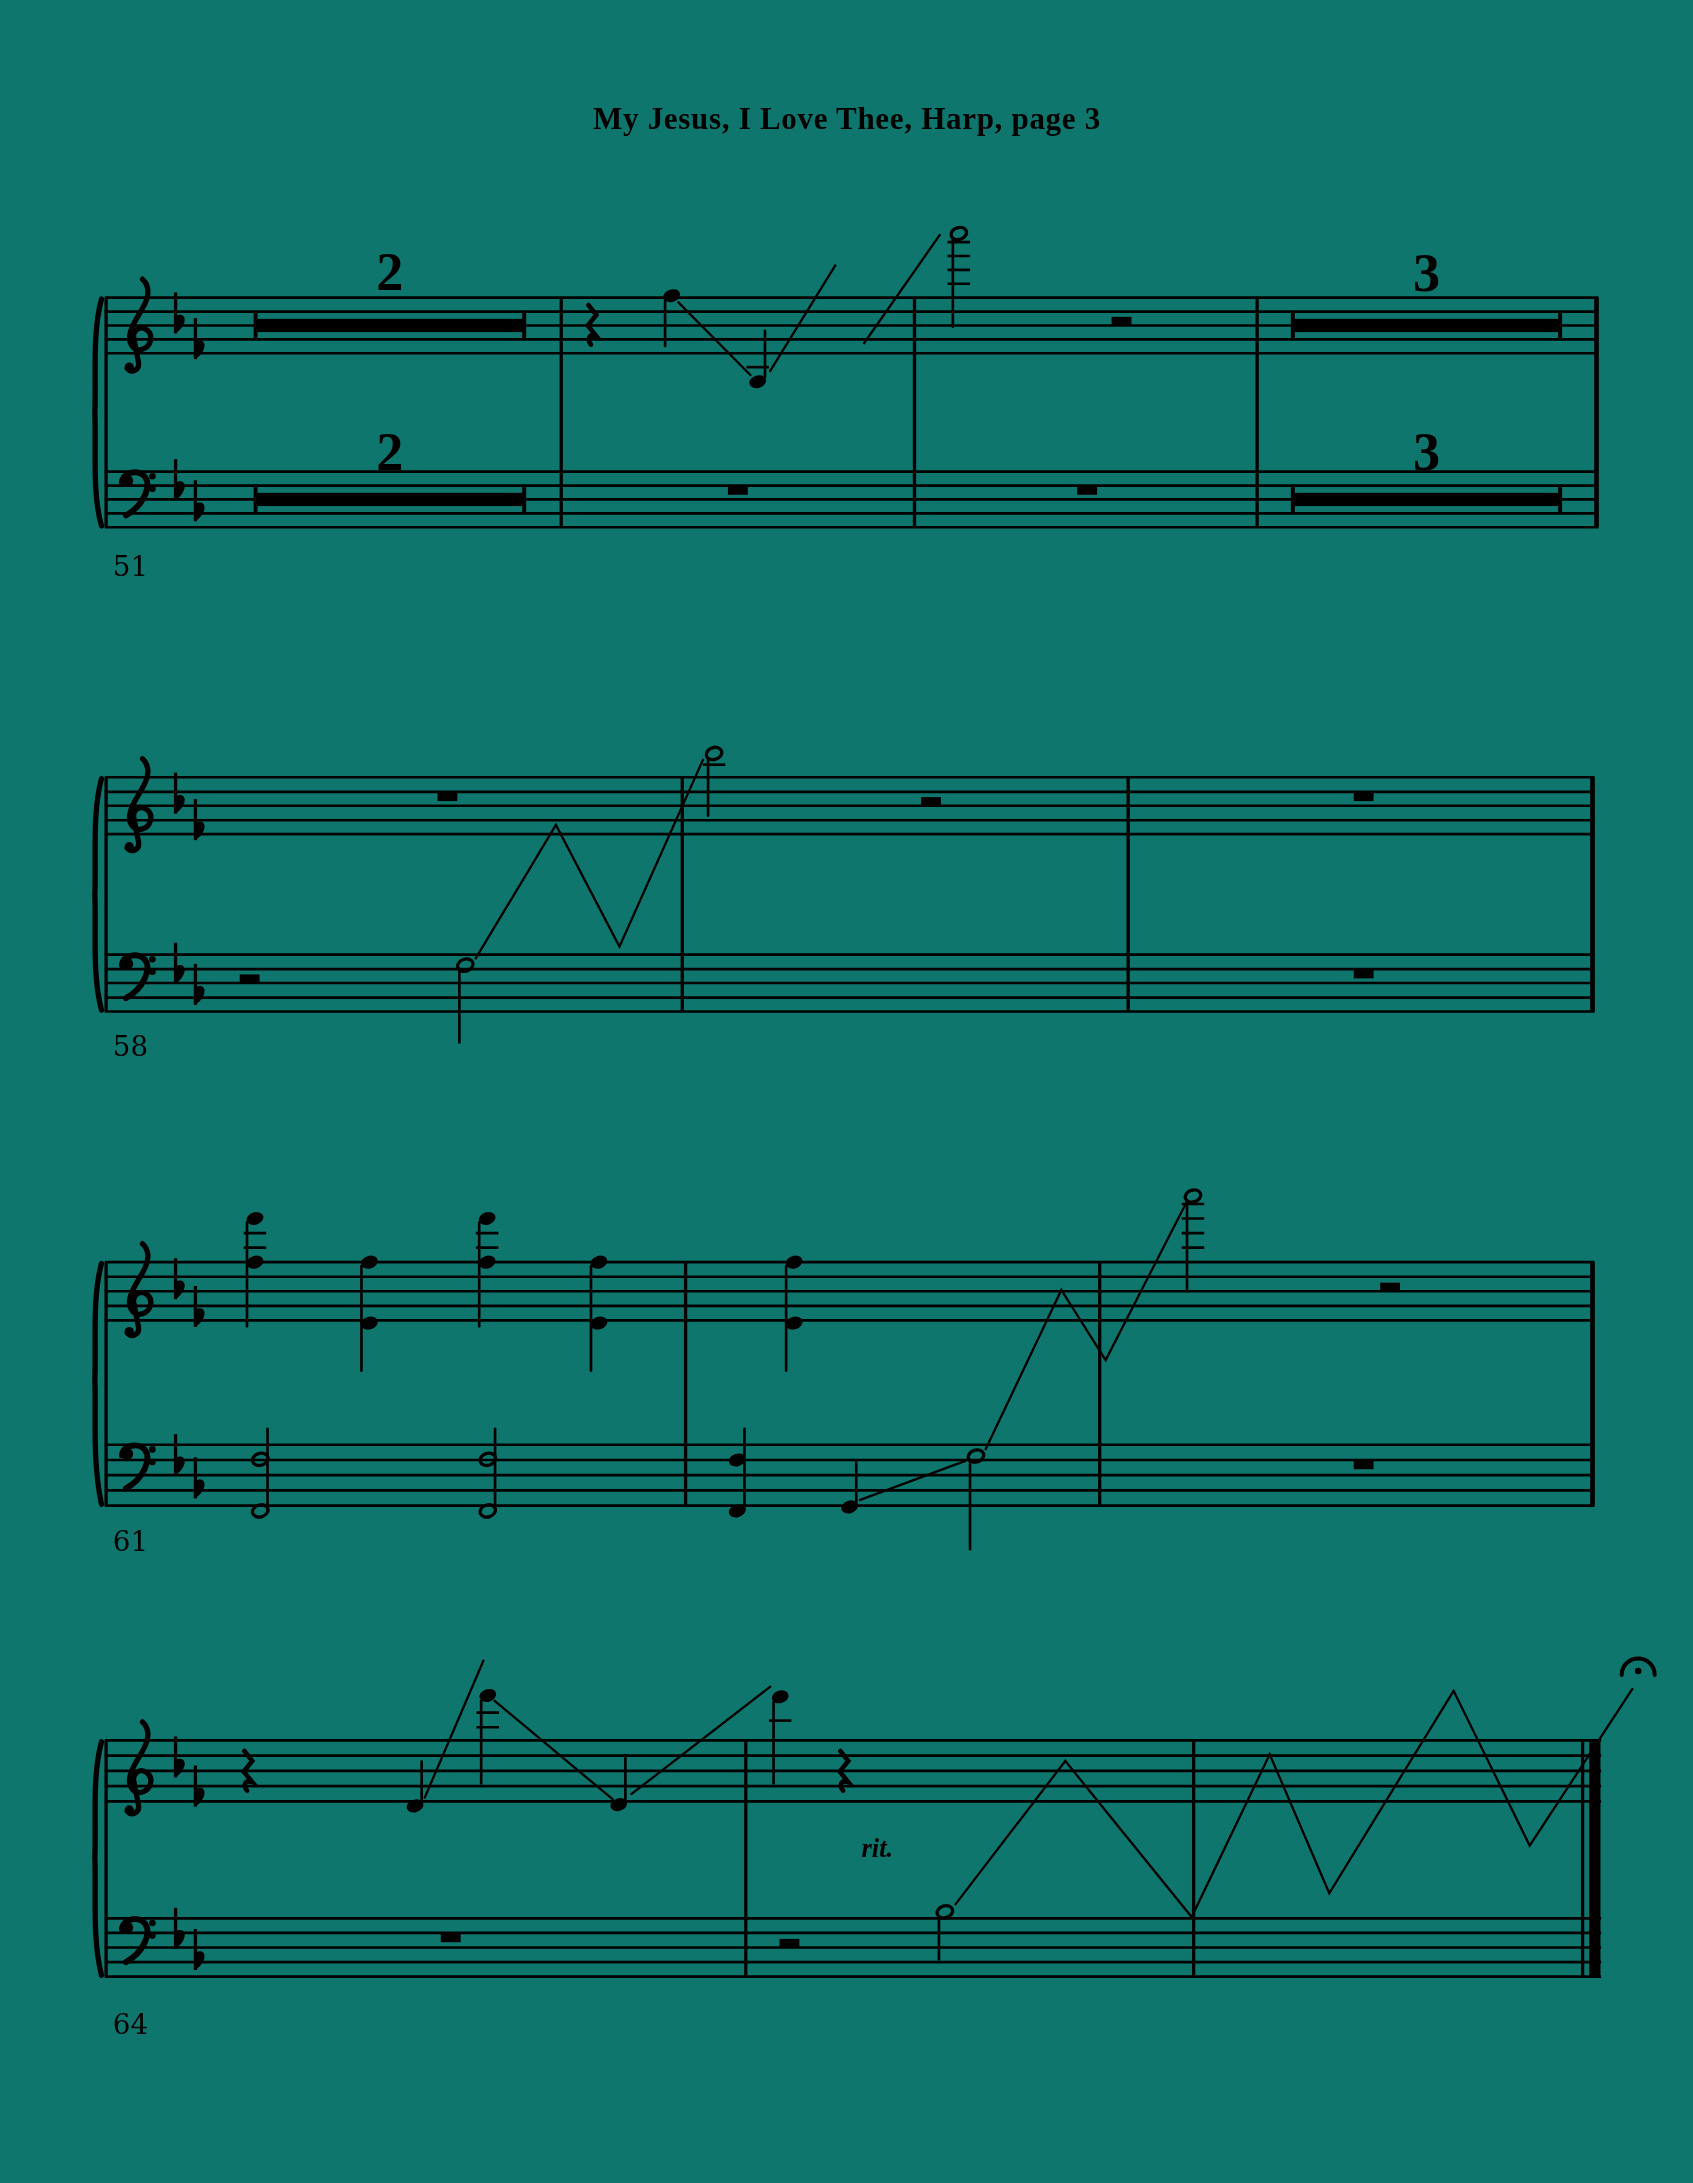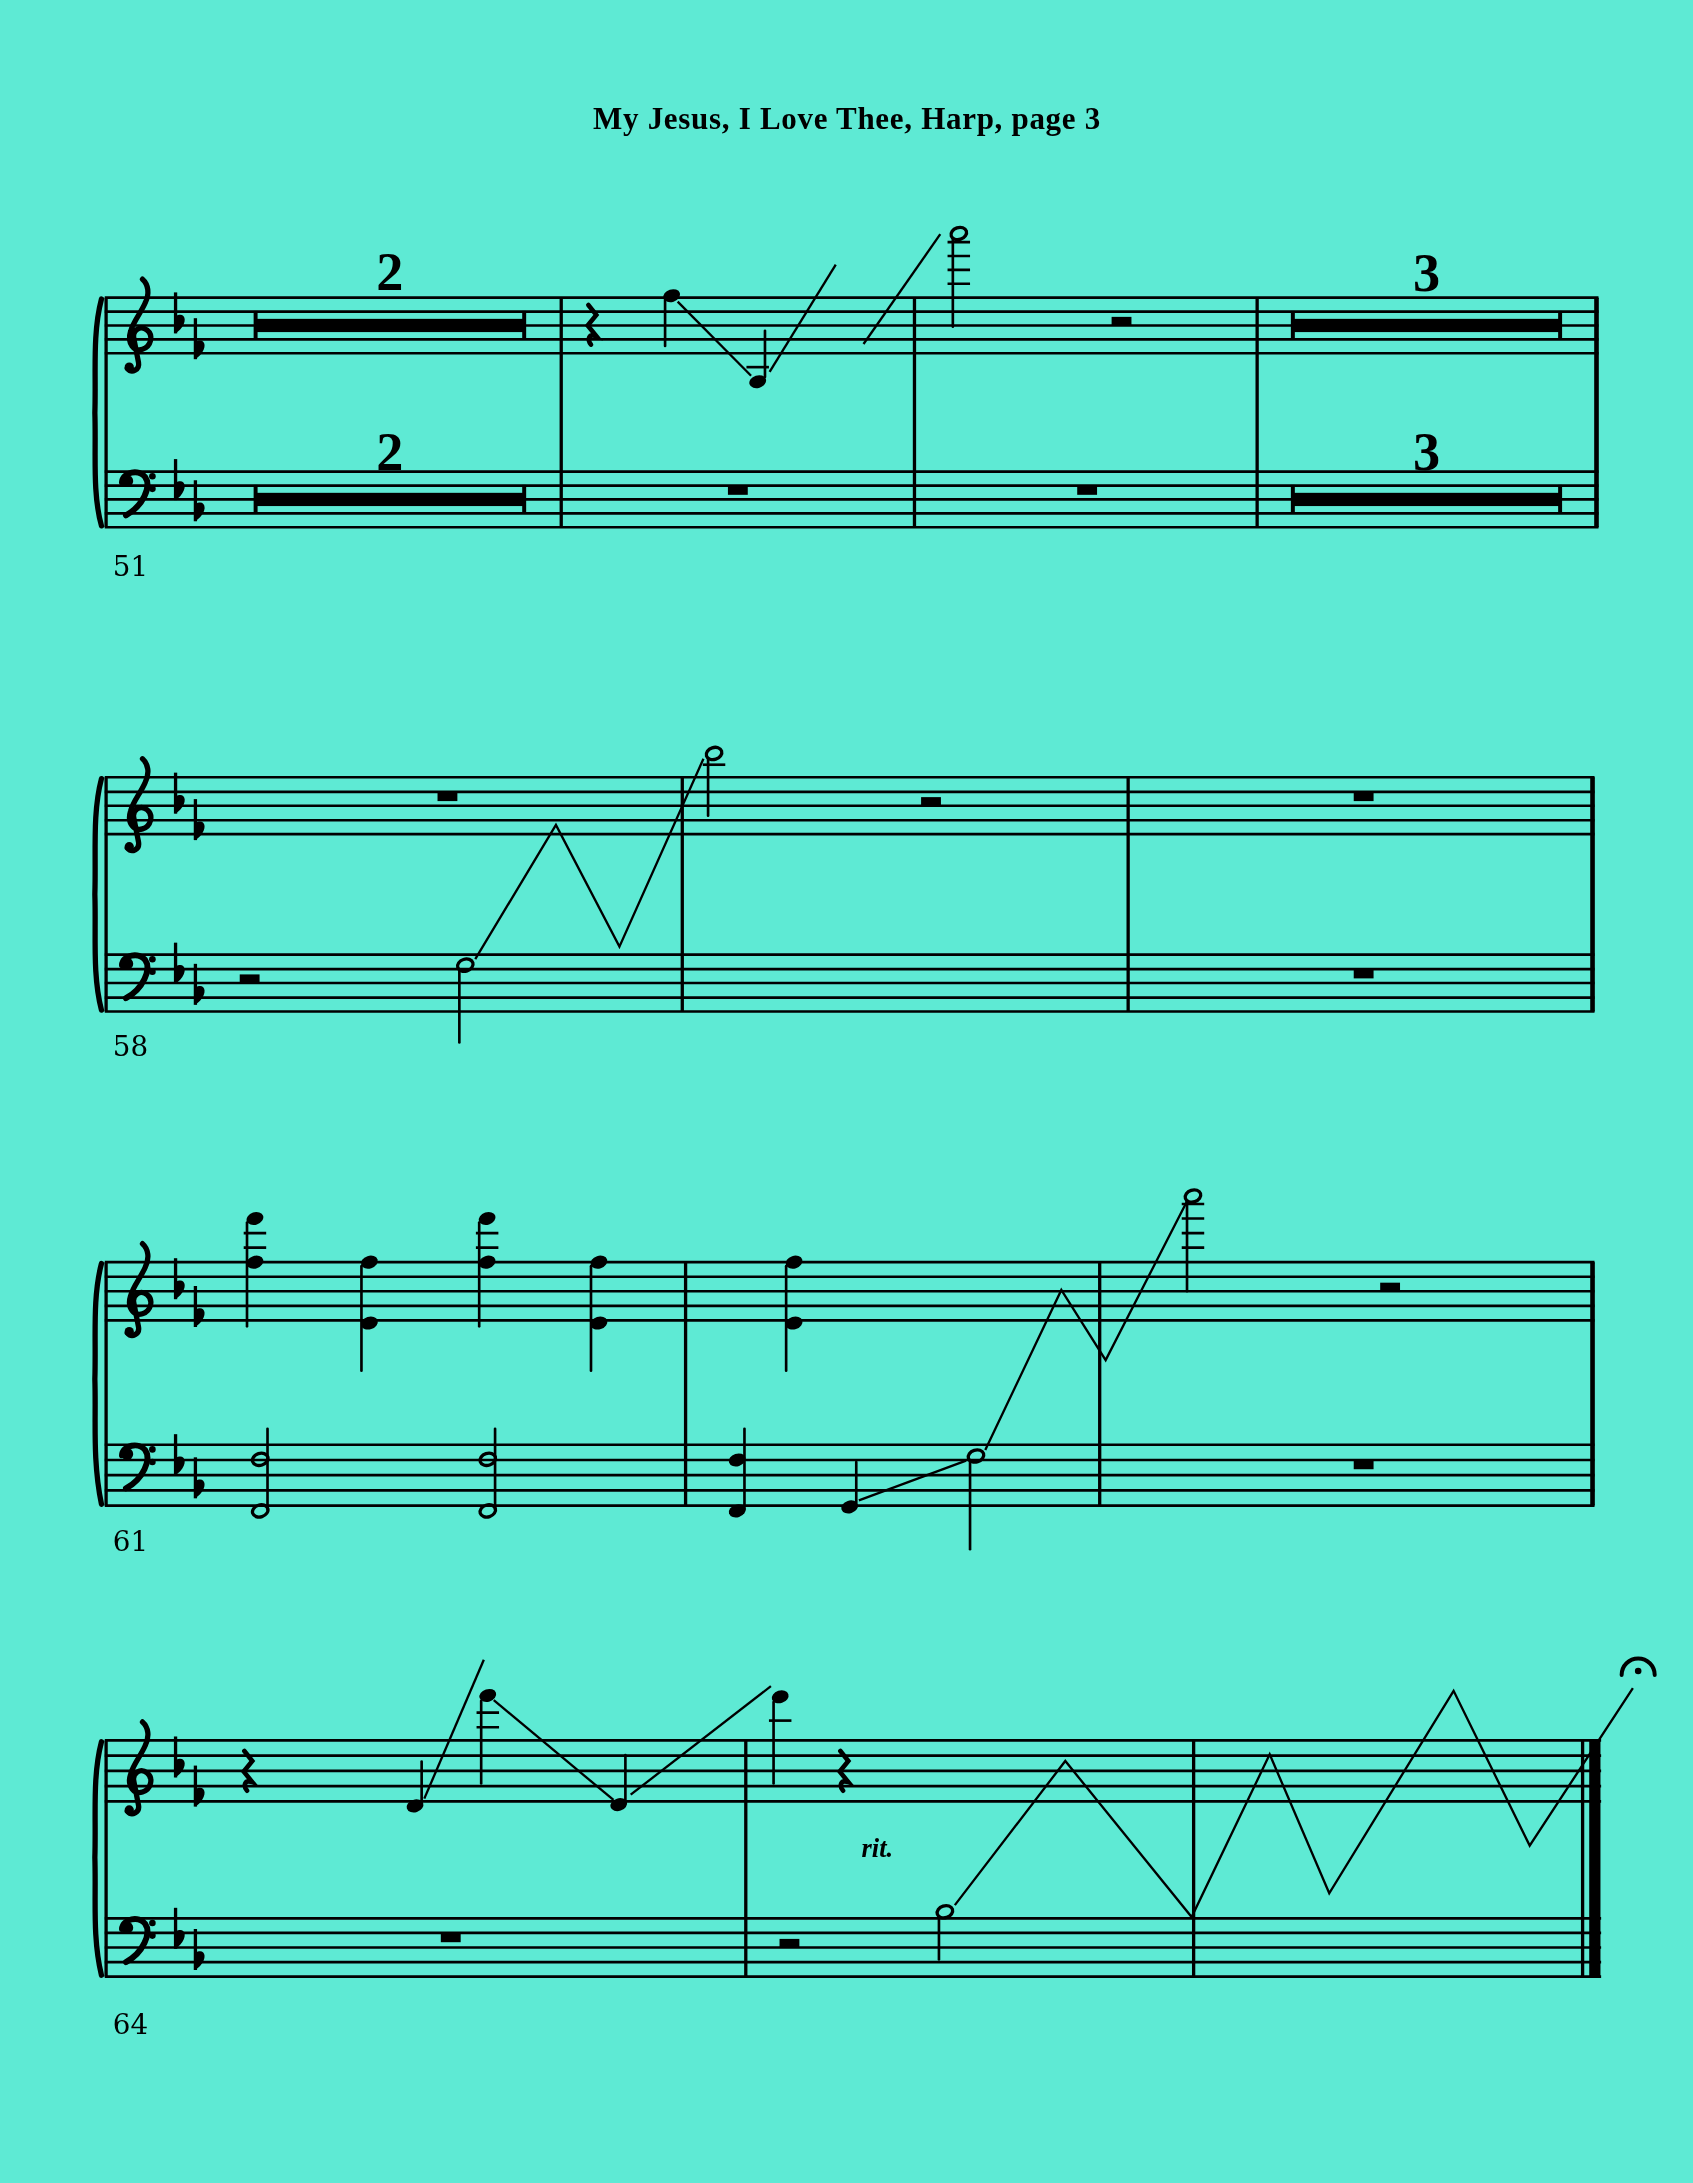--- a/index.html
+++ b/index.html
@@ -1,19 +1,19 @@
 <!DOCTYPE html>
 <html style="font-size:10.6px"><head>
 <meta charset="utf-8">
 <style>
   html,body{margin:0;padding:0;background:#777;}
   #page{
     position:relative;
     width:1694px;height:2183px;
-    background:#5eead4;
+    background:#0f766e;
     font-family:"Liberation Serif", serif;
     color:#000;
     overflow:hidden;
   }
   #title{
     position:absolute;
     top:101px;left:0;width:1694px;
     text-align:center;
     font-size:31px;
     font-weight:bold;

